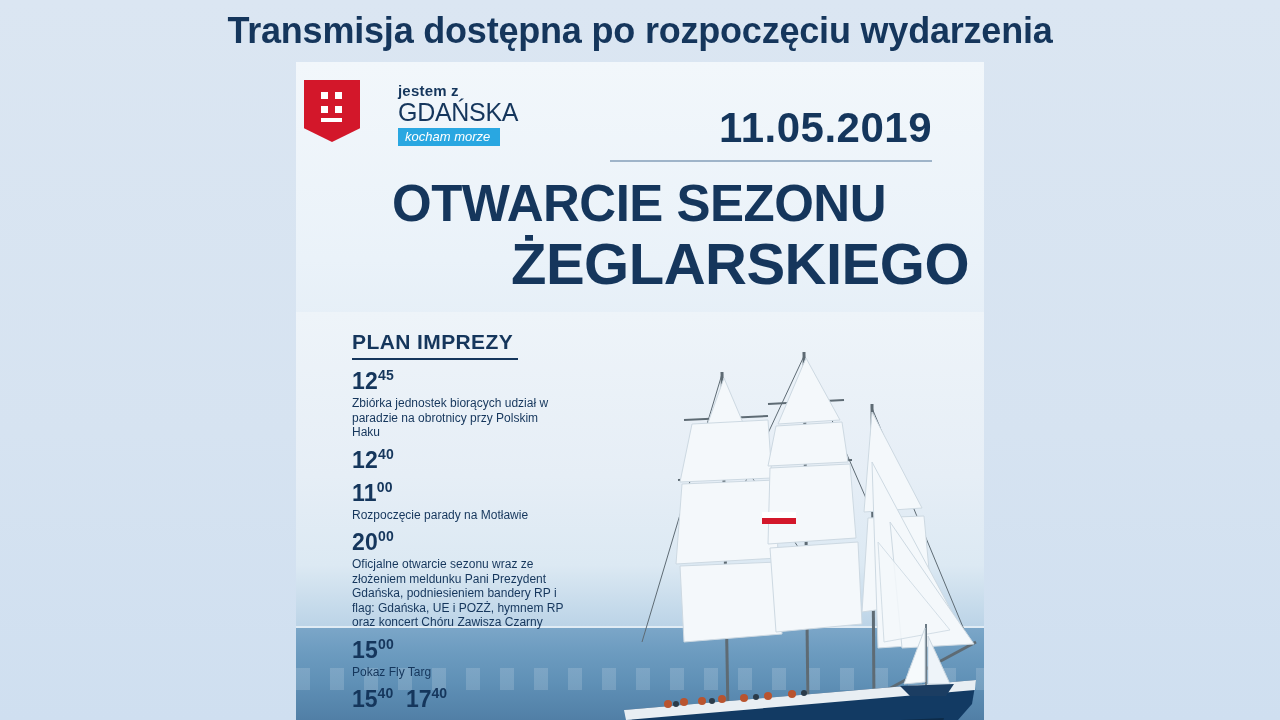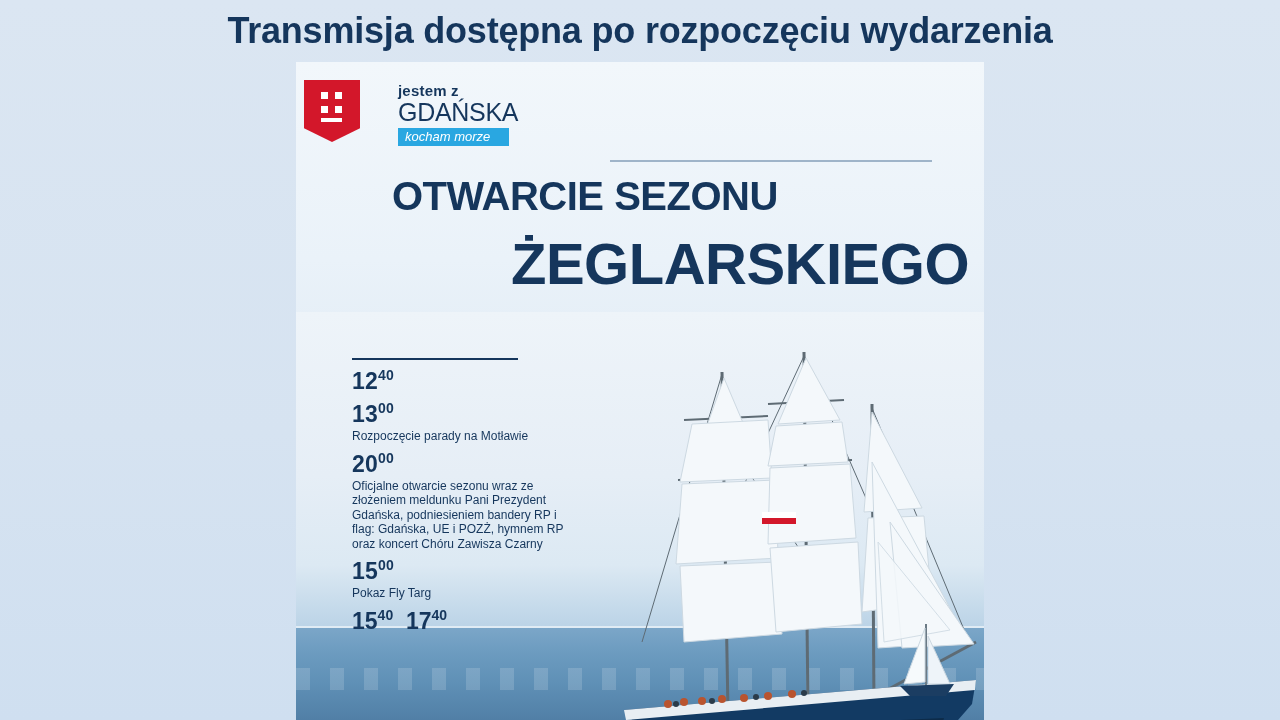--- a/index.html
+++ b/index.html
@@ -147,21 +147,21 @@
     line-height: 26px;
     letter-spacing: -.3px;
   }
   .logo-tag {
     margin-top: 3px;
     display: inline-block;
     background: #29a7e1;
     color: #fff;
     font-size: 13px;
     font-style: italic;
-    padding: 1px 19px 2px 7px;
+    padding: 1px 10px 2px 7px;
     line-height: 15px;
   }
 
   
   .date {
     position: absolute;
     right: 52px;
     top: 42px;
     color: #15365c;
     font-size: 42px;
@@ -174,21 +174,21 @@
     top: 98px;
     width: 322px;
     height: 2px;
     background: #9fb4c9;
   }
   .title1 {
     position: absolute;
     left: 96px;
     top: 112px;
     color: #15365c;
-    font-size: 40px;
+    font-size: 51px;
     font-weight: bold;
     letter-spacing: -0.5px;
     white-space: nowrap;
   }
   .title2 {
     position: absolute;
     left: 215px;
     top: 168px;
     color: #15365c;
     font-size: 58px;
@@ -358,38 +358,46 @@
           <span class="crest-crown"></span>
         </div>
       </div>
       <div class="logo-text">
         <div class="logo-line1">jestem z</div>
         <div class="logo-line2">GDAŃSKA</div>
         <div class="logo-tag">kocham morze</div>
       </div>
     </div>
 
+    <div class="date">11.05.2019</div>
     <div class="date-rule"></div>
     <div class="title1">OTWARCIE SEZONU</div>
     <div class="title2">ŻEGLARSKIEGO</div>
 
+    <div class="plan-head">PLAN IMPREZY</div>
     <div class="plan-head-rule"></div>
 
     <div class="schedule">
 
+      <div class="item">
+        <div class="item-time">
+          <span>12</span><sup>45</sup>
+        </div>
+        <div class="item-desc">Zbiórka jednostek biorących udział w paradzie na obrotnicy przy Polskim Haku</div>
+      </div>
 
       <div class="item">
         <div class="item-time">
           <span>12</span><sup>40</sup>
         </div>
       </div>
 
       <div class="item">
         <div class="item-time">
-          <span>13</span><sup>00</sup>
+          <span>11</span><sup>00</sup>
         </div>
         <div class="item-desc">Rozpoczęcie parady na Motławie</div>
       </div>
 
       <div class="item">
         <div class="item-time">
           <span>20</span><sup>00</sup>
         </div>
         <div class="item-desc">Oficjalne otwarcie sezonu wraz ze złożeniem meldunku Pani Prezydent Gdańska, podniesieniem bandery  RP i flag: Gdańska, UE i POZŻ, hymnem RP oraz koncert Chóru Zawisza Czarny</div>
       </div>

